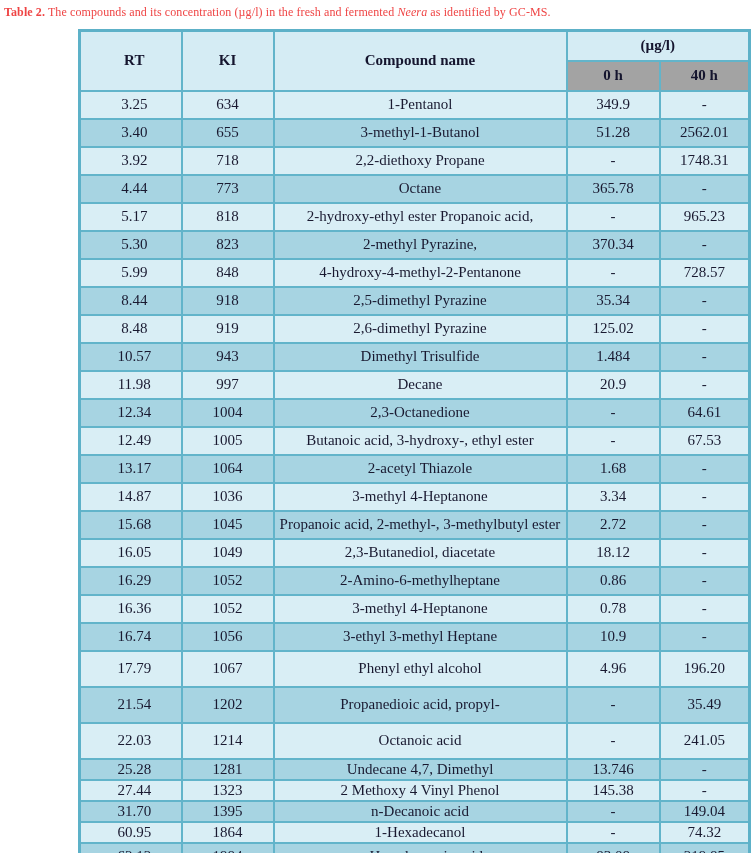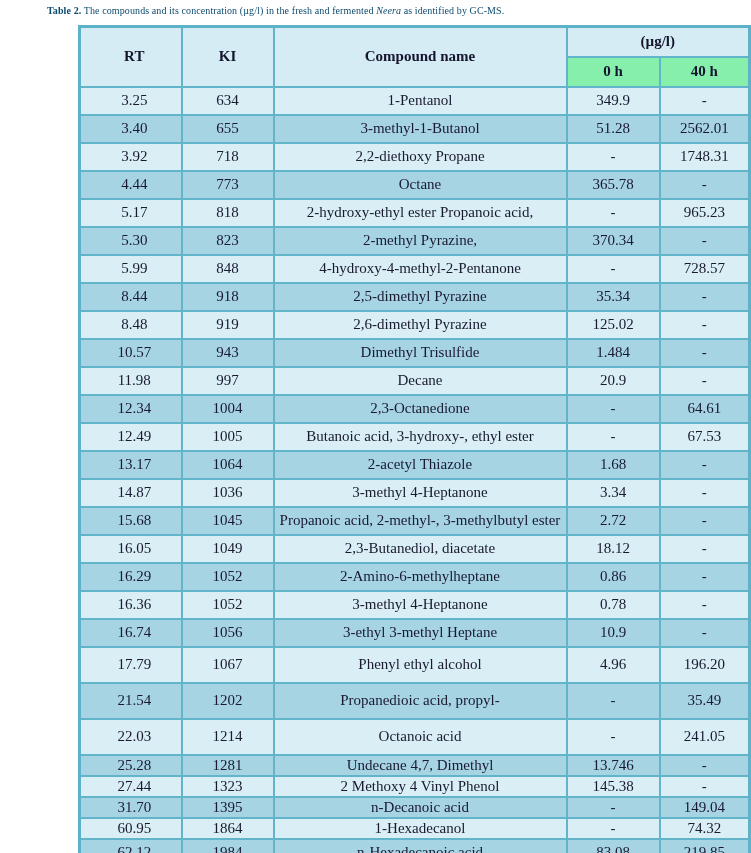--- a/index.html
+++ b/index.html
@@ -6,24 +6,23 @@
     margin: 0;
     padding: 0;
     width: 751px;
     height: 853px;
     background: #ffffff;
     overflow: hidden;
     font-family: "Liberation Serif", serif;
   }
   .caption {
     padding: 5px 2px 0 4px;
-    font-size: 10px;
-    color: #0c4a6e;
+    font-size: 12px;
+    color: #ef4444;
     letter-spacing: 0.1px;
-    margin-left: 43px;
   }
   .caption .b { font-weight: bold; }
   .caption .i { font-style: italic; }
 
   table.gcms {
     border-collapse: collapse;
     table-layout: fixed;
     width: 670px;
     margin: 9px 0 0 78px;
     border: 3px solid #5db1c8;
@@ -37,21 +36,21 @@
     padding: 1px 4px;
     overflow: hidden;
   }
   .gcms thead th {
     font-weight: bold;
     background: #d5ecf4;
     color: #15152e;
   }
   .gcms thead tr:first-child { height: 30px; }
   .gcms thead tr:last-child  { height: 30px; }
-  .gcms thead tr.sub th.hour { background: #86efac; text-align: center; }
+  .gcms thead tr.sub th.hour { background: #a3a3a3; text-align: center; }
   .gcms th.rt-head {
     text-align: center;
     padding-left: 11px;
   }
   .gcms tbody tr { height: 28px; }
   .gcms tbody tr:nth-child(odd)  { background: #d9eef5; }
   .gcms tbody tr:nth-child(even) { background: #a7d4e2; }
   .gcms tbody td:first-child {
     text-align: center;
     padding-left: 11px;

